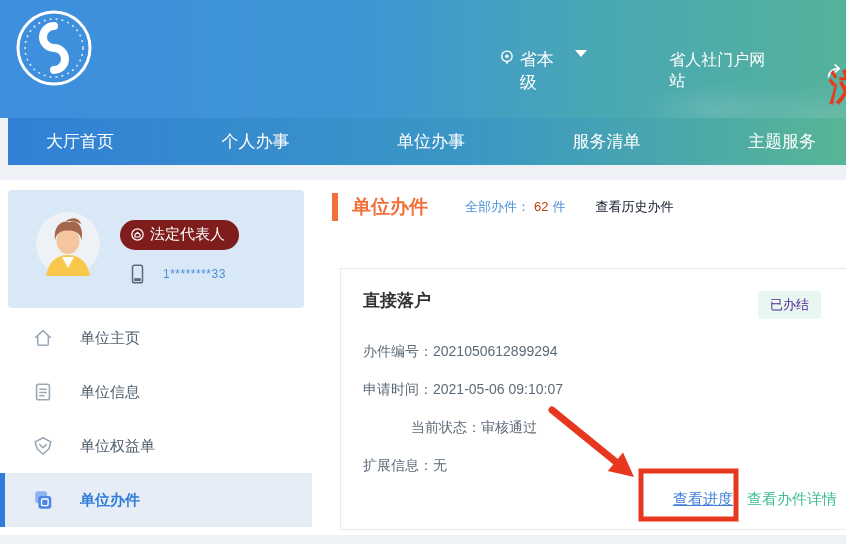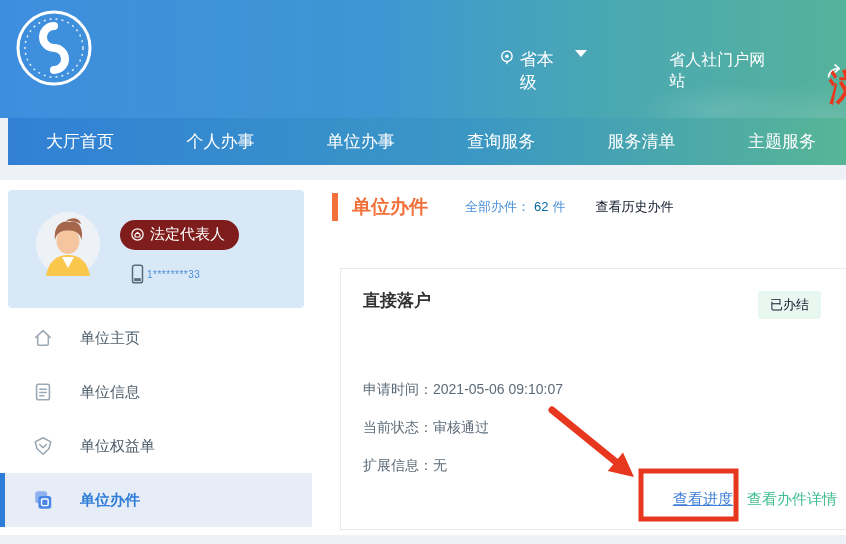--- a/index.html
+++ b/index.html
@@ -53,53 +53,53 @@
   }
   .avatar { position:absolute; left:28px; top:22px; width:64px; height:64px; }
   .role-badge {
     position:absolute; left:112px; top:30px;
     background:#7f1d1d; color:#fff; font-size:15px;
     border-radius:16px; padding:5px 14px 6px 10px;
     display:flex; align-items:center;
   }
   .role-badge svg { margin-right:5px; }
   .phone-row { position:absolute; left:122px; top:74px; display:flex; align-items:center; }
-  .phone-num { color:#4a90d9; font-size:10px; margin-left:2px; letter-spacing:0.5px; }
+  .phone-num { color:#4a90d9; font-size:12px; margin-left:18px; letter-spacing:0.5px; }
   
   .menu { position:absolute; left:0; top:131px; width:312px; }
   .side-item {
     height:54px; display:flex; align-items:center; padding-left:32px;
     font-size:15px; color:#4f5e6b; cursor:pointer; position:relative;
   }
   .side-item .ico { width:22px; height:22px; margin-right:26px; flex:0 0 22px; }
   .side-item.active { background:#e7edf6; color:#2e7cd9; font-weight:bold; }
   .side-item.active::before {
     content:""; position:absolute; left:0; top:0; width:5px; height:54px; background:#2e7cd9;
   }
   
   .section-head { position:absolute; left:20px; top:13px; display:flex; align-items:center; }
   .orange-bar { width:6px; height:28px; background:#f2703a; margin-right:14px; }
   .section-title { font-size:19px; font-weight:bold; color:#f2703a; margin-right:37px; }
   .total { font-size:13px; color:#4a90d9; }
-  .total .cnt { color:#0369a1; margin:0 4px; }
+  .total .cnt { color:#c2410c; margin:0 4px; }
   .history-link { font-size:13px; color:#0f172a; margin-left:30px; cursor:pointer; }
   
   .case-card {
     position:absolute; left:28px; top:88px; width:530px; height:262px;
     border:1px solid #e9e9e9; background:#fff;
   }
   .case-title { position:absolute; left:22px; top:20px; font-size:17px; font-weight:bold; color:#333; }
   .status-badge {
     position:absolute; right:48px; top:22px;
-    background:#e8f8f1; color:#0f172a; font-size:13px;
+    background:#e8f8f1; color:#4c1d95; font-size:13px;
     padding:5px 12px; border-radius:3px;
   }
   .field-row { position:absolute; left:22px; font-size:14px; color:#5d6b79; }
   .field-row.f0 { top:74px; } .field-row.f1 { top:112px; }
-  .field-row.f2 { top:150px; } .field-row.f3 { top:188px; }
+  .field-row.f2 { top:150px;margin-left:48px; } .field-row.f3 { top:188px; }
   .links-row { position:absolute; right:32px; bottom:20px; display:flex; align-items:center; font-size:15px; }
   .progress-link { color:#3f7fd8; text-decoration:underline; cursor:pointer; }
   .detail-link { color:#3fbe8e; margin-left:14px; cursor:pointer; }
   
   .annotation { position:absolute; left:0; top:0; width:846px; height:544px; z-index:60; pointer-events:none; }
   svg.line-icon { stroke-linecap:round; stroke-linejoin:round; fill:none; }
 </style>
 </head>
 <body>
 
@@ -132,21 +132,20 @@
     </div>
   </div>
 
   <div class="edge-char">浏</div>
 </div>
 
 <div class="nav">
   <div class="nav-item">大厅首页</div>
   <div class="nav-item">个人办事</div>
   <div class="nav-item">单位办事</div>
-  <div class="nav-item">查询服务</div>
   <div class="nav-item">服务清单</div>
   <div class="nav-item">主题服务</div>
 </div>
 
 <div class="sidebar">
   <div class="user-card">
     <svg class="avatar" viewBox="0 0 64 64">
       <circle cx="32" cy="32" r="32" fill="#eef2f6"></circle>
       <path d="M10 64 C13 47 23 43 32 43 C41 43 51 47 54 64 Z" fill="#f9c74b"></path>
       <path d="M26 45 L32 56 L38 45 Z" fill="#ffffff"></path>
@@ -210,20 +209,23 @@
     <div class="total">
       <span>全部办件：</span><span class="cnt">62</span><span>件</span>
     </div>
     <div class="history-link">查看历史办件</div>
   </div>
 
   <div class="case-card">
     <div class="case-title">直接落户</div>
     <div class="status-badge">已办结</div>
 
+    <div class="field-row f0">
+      <span>办件编号：</span><span>2021050612899294</span>
+    </div>
     <div class="field-row f1">
       <span>申请时间：</span><span>2021-05-06 09:10:07</span>
     </div>
     <div class="field-row f2">
       <span>当前状态：</span><span>审核通过</span>
     </div>
     <div class="field-row f3">
       <span>扩展信息：</span><span>无</span>
     </div>
 

